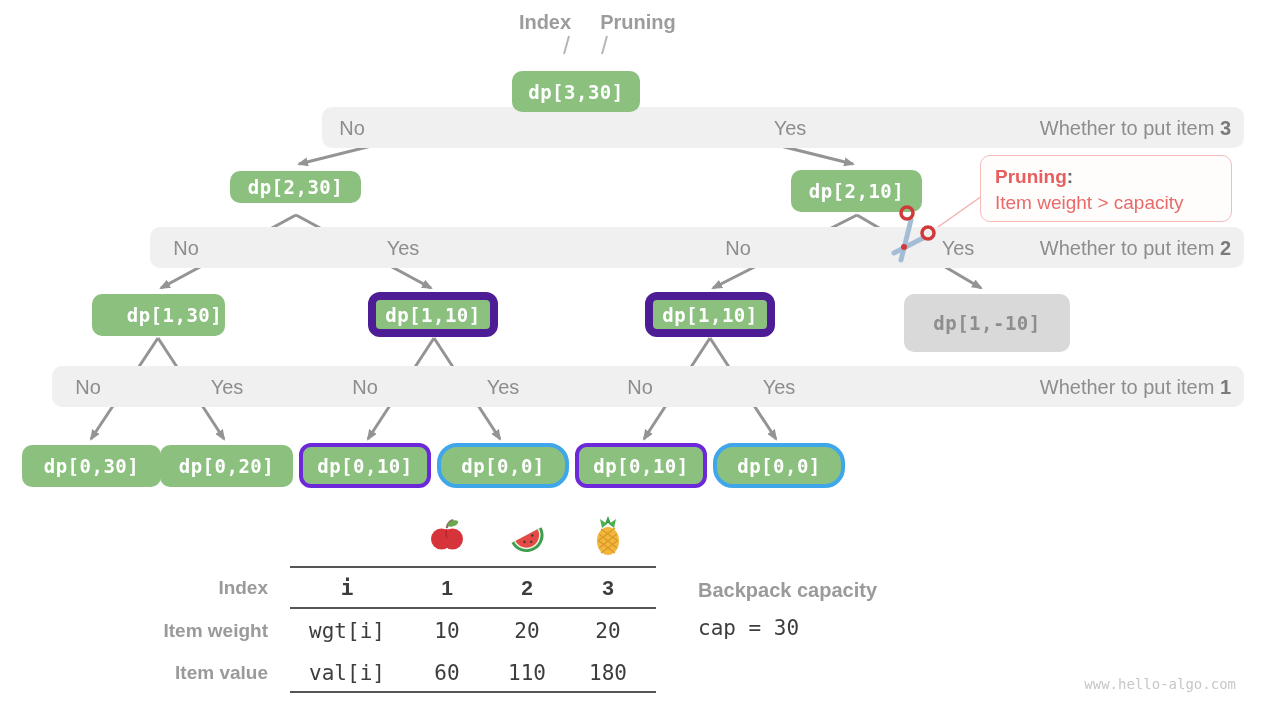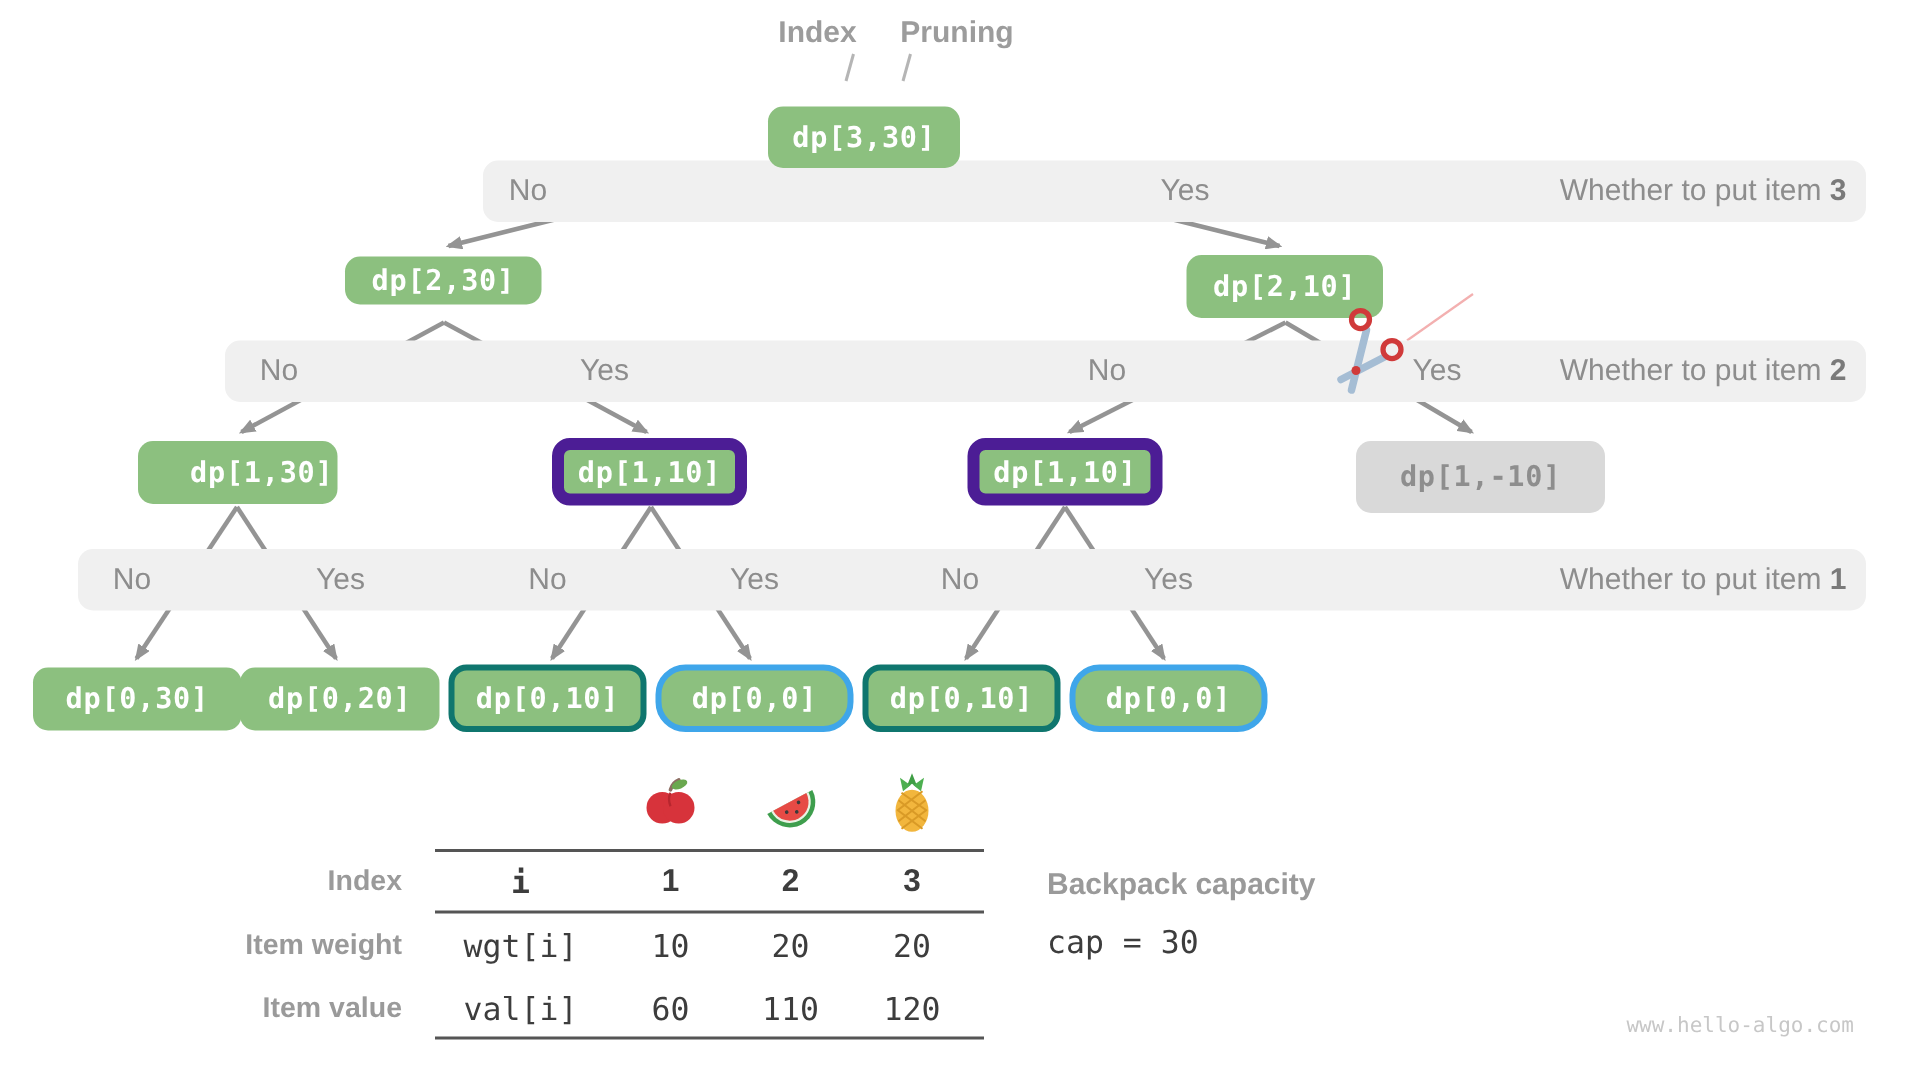--- a/index.html
+++ b/index.html
@@ -15,21 +15,21 @@
   .band .lbl{position:absolute;top:50%;transform:translate(-50%,-50%);font-size:20px;color:#8d8d8d;white-space:nowrap;}
   .band .question{position:absolute;right:13px;top:50%;transform:translateY(-50%);font-size:20px;color:#8d8d8d;white-space:nowrap;}
   .band .question b{color:#7a7a7a;font-weight:bold;}
 
   
   .node{position:absolute;box-sizing:border-box;border-radius:10px;display:flex;align-items:center;justify-content:center;
         font-family:"DejaVu Sans Mono",monospace;font-weight:bold;font-size:19px;letter-spacing:0.5px;white-space:nowrap;}
   .node.green{background:#8cc07f;color:#ffffff;}
   .node.gray{background:#d9d9d9;color:#8e8e8e;}
   .node.orange{background:#8cc07f;color:#ffffff;border:8px solid #4c1d95;border-radius:12px;}
-  .node.purple{background:#8cc07f;color:#ffffff;border:4px solid #0f766e;border-radius:12px;}
+  .node.purple{background:#8cc07f;color:#ffffff;border:4px solid #6d28d9;border-radius:12px;}
   .node.blue{background:#8cc07f;color:#ffffff;border:4px solid #3fa6ea;border-radius:20px;}
 
   
   .pruning{position:absolute;left:980px;top:155px;width:252px;height:67px;box-sizing:border-box;
            background:#fffcfc;border:1.5px solid #f5bcbc;border-radius:10px;padding:8px 14px;line-height:25px;}
   .pruning .t1{font-size:19px;font-weight:bold;color:#e85d5d;}
   .pruning .colon{font-size:19px;font-weight:bold;color:#666;}
   .pruning .t2{font-size:19px;color:#ea6a6a;}
 
   
@@ -103,36 +103,40 @@
     <span class="lbl" style="left:727px;">Yes</span>
     <span class="question"><span>Whether to put item </span><b>1</b></span>
   </div>
 
   <div class="node green" style="left:512px;top:52px;width:128px;height:41px;margin-top:19px;">dp[3,30]</div>
   <div class="node green" style="left:230px;top:171px;width:131px;height:32px;">dp[2,30]</div>
   <div class="node green" style="left:791px;top:170px;width:131px;height:42px;">dp[2,10]</div>
   <div class="node green" style="left:92px;top:294px;width:133px;height:42px;padding-left:32px;">dp[1,30]</div>
   <div class="node orange" style="left:368px;top:292px;width:130px;height:45px;">dp[1,10]</div>
   <div class="node orange" style="left:645px;top:292px;width:130px;height:45px;">dp[1,10]</div>
-  <div class="node gray" style="left:904px;top:294px;width:166px;height:48px;">dp[1,-10]</div>
+  <div class="node gray" style="left:904px;top:294px;width:166px;height:58px;">dp[1,-10]</div>
   <div class="node green" style="left:22px;top:445px;width:139px;height:42px;">dp[0,30]</div>
   <div class="node green" style="left:160px;top:445px;width:133px;height:42px;">dp[0,20]</div>
   <div class="node purple" style="left:299px;top:443px;width:132px;height:45px;">dp[0,10]</div>
   <div class="node blue" style="left:437px;top:443px;width:132px;height:45px;">dp[0,0]</div>
   <div class="node purple" style="left:575px;top:443px;width:132px;height:45px;">dp[0,10]</div>
   <div class="node blue" style="left:713px;top:443px;width:132px;height:45px;">dp[0,0]</div>
 
   <svg class="layer" style="left:890px;top:204px;" width="48" height="60" viewBox="0 0 48 60">
     <line x1="21" y1="16" x2="11" y2="56" stroke="#a5bdd4" stroke-width="5" stroke-linecap="round"></line>
     <line x1="33" y1="34" x2="4" y2="49" stroke="#a5bdd4" stroke-width="5" stroke-linecap="round"></line>
     <circle cx="17" cy="9" r="6" fill="none" stroke="#d03a3a" stroke-width="3.5"></circle>
     <circle cx="38" cy="29" r="6" fill="none" stroke="#d03a3a" stroke-width="3.5"></circle>
     <circle cx="14" cy="43" r="3" fill="#d03a3a"></circle>
   </svg>
 
+  <div class="pruning">
+    <span class="t1">Pruning</span><span class="colon">:</span><br>
+    <span class="t2">Item weight &gt; capacity</span>
+  </div>
 
   <div>
     <div class="rule" style="left:290px;top:566px;width:366px;"></div>
     <div class="rule" style="left:290px;top:607px;width:366px;"></div>
     <div class="rule" style="left:290px;top:691px;width:366px;"></div>
 
     <span class="fruit" style="left:447px;top:537px;">
       <svg width="38" height="38" viewBox="0 0 38 38">
         <path d="M19 11 q1.5 -5 5.5 -6.5" fill="none" stroke="#8d6e63" stroke-width="2.5" stroke-linecap="round"></path>
         <ellipse cx="25" cy="7.5" rx="5.5" ry="2.8" fill="#6aa84f" transform="rotate(-22 25 7.5)"></ellipse>
@@ -173,21 +177,21 @@
     <span class="cell hdr" style="left:608px;top:588px;">3</span>
 
     <span class="cell mono" style="left:347px;top:631px;">wgt[i]</span>
     <span class="cell mono" style="left:447px;top:631px;">10</span>
     <span class="cell mono" style="left:527px;top:631px;">20</span>
     <span class="cell mono" style="left:608px;top:631px;">20</span>
 
     <span class="cell mono" style="left:347px;top:673px;">val[i]</span>
     <span class="cell mono" style="left:447px;top:673px;">60</span>
     <span class="cell mono" style="left:527px;top:673px;">110</span>
-    <span class="cell mono" style="left:608px;top:673px;">120</span>
+    <span class="cell mono" style="left:608px;top:673px;">180</span>
   </div>
 
   <div class="capblock-label">Backpack capacity</div>
   <div class="capblock-value">cap = 30</div>
 
   <div class="watermark">www.hello-algo.com</div>
 
 </div>
 
 </body></html>

